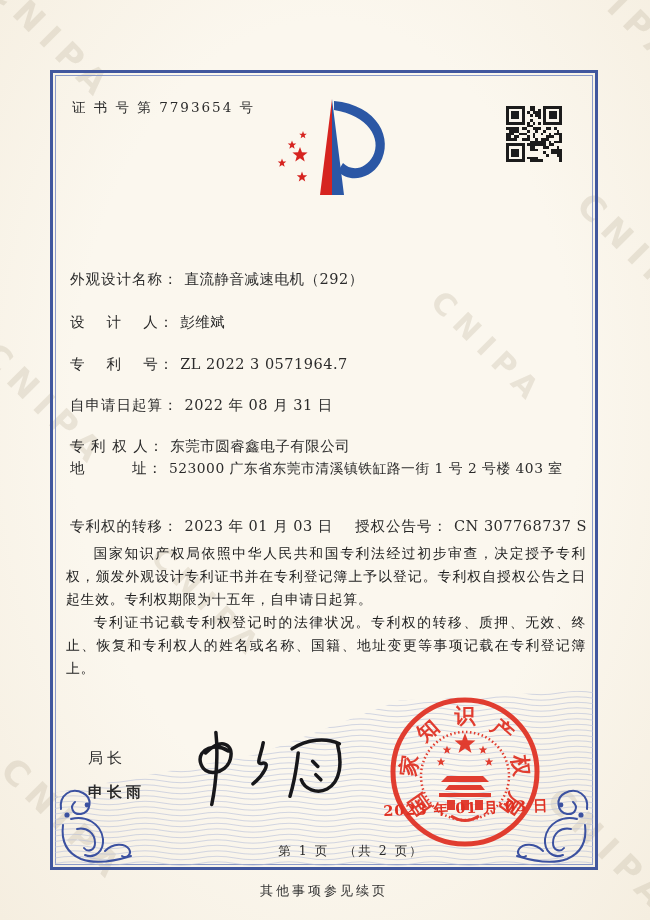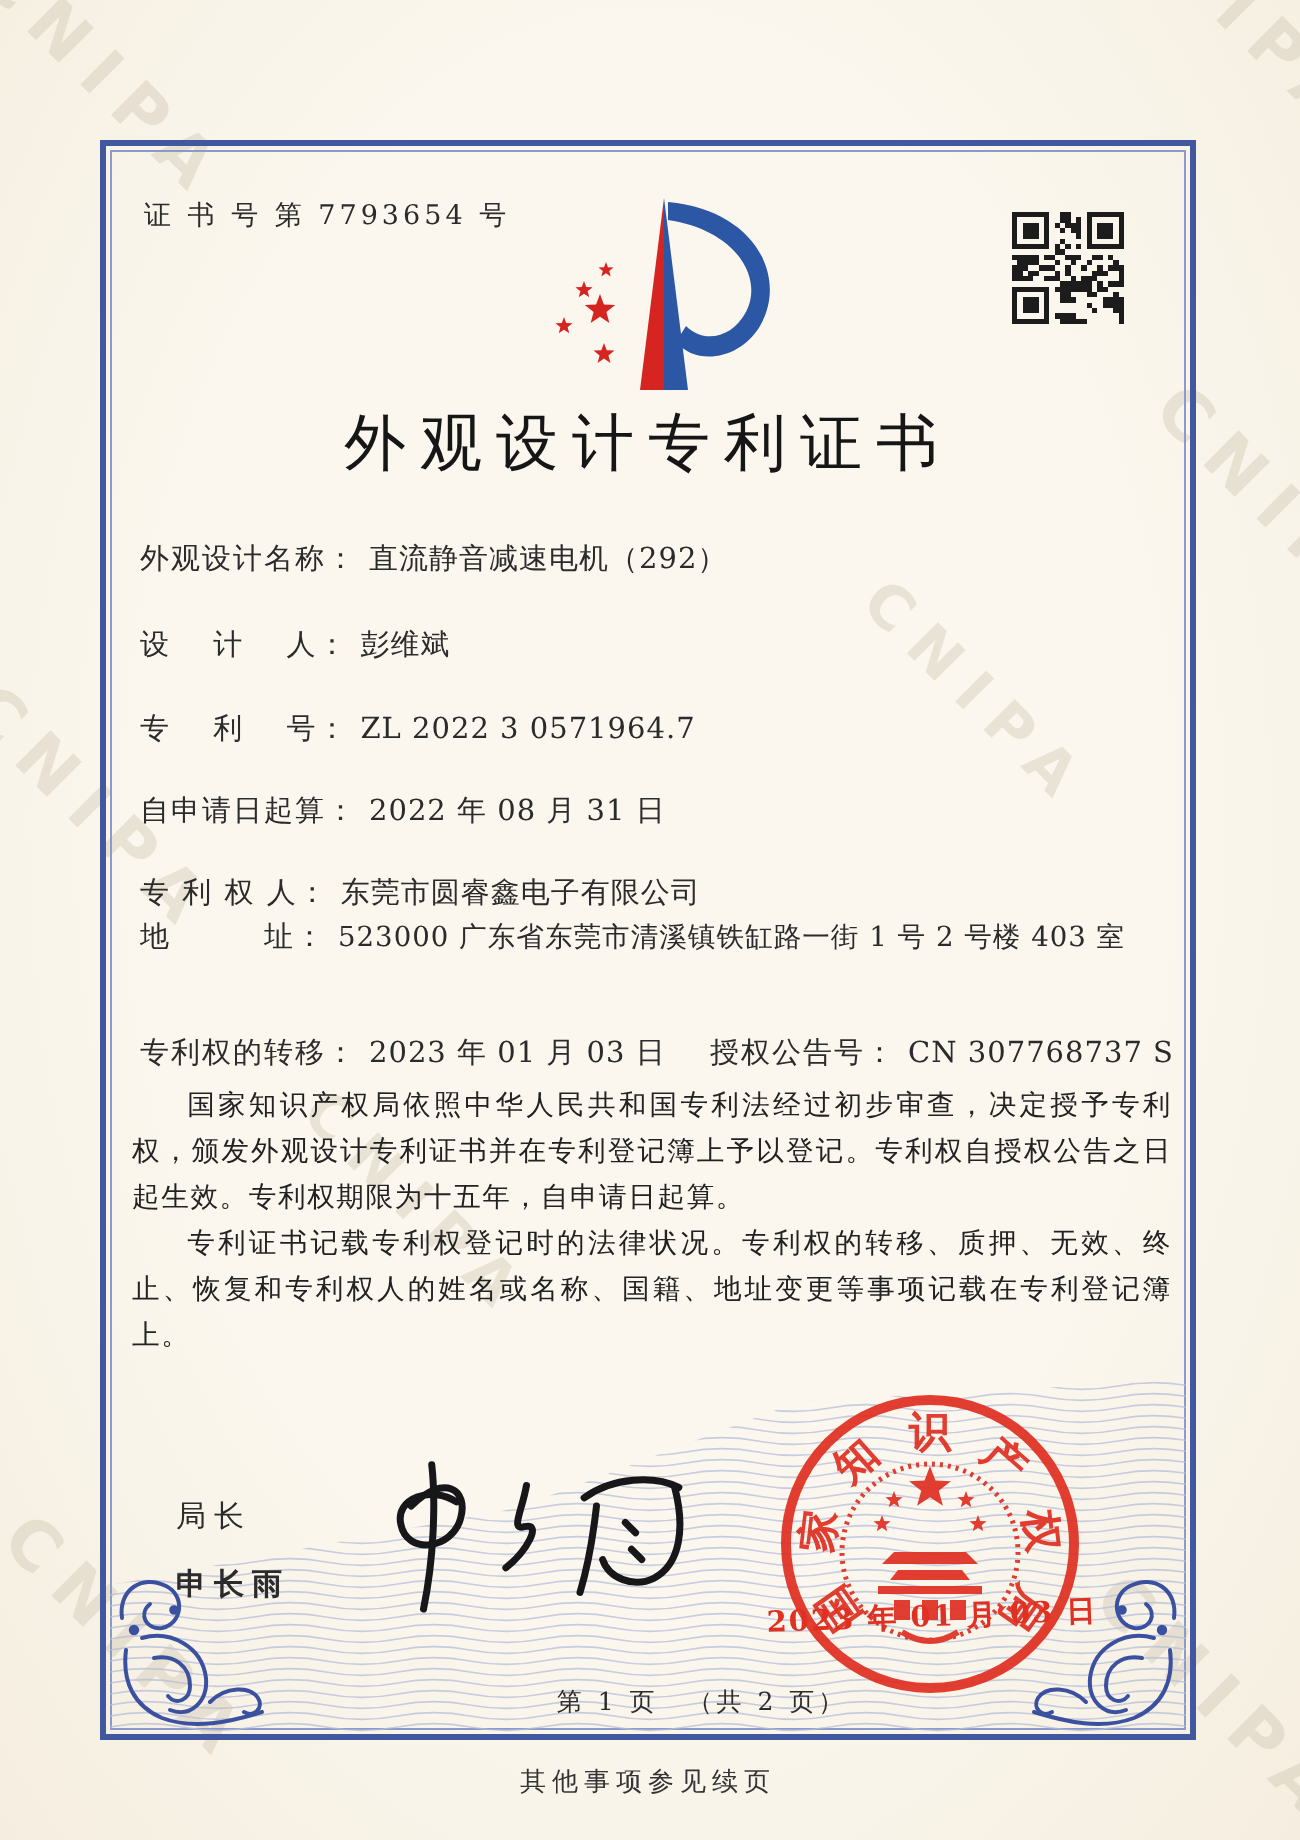--- a/index.html
+++ b/index.html
@@ -374,21 +374,20 @@
       <rect x="11" y="19" width="1" height="1" fill="#1c1c1c"></rect>
       <rect x="20" y="19" width="1" height="1" fill="#1c1c1c"></rect>
       <rect x="9" y="20" width="1" height="1" fill="#1c1c1c"></rect>
       <rect x="10" y="20" width="1" height="1" fill="#1c1c1c"></rect>
       <rect x="11" y="20" width="1" height="1" fill="#1c1c1c"></rect>
       <rect x="12" y="20" width="1" height="1" fill="#1c1c1c"></rect>
       <rect x="13" y="20" width="1" height="1" fill="#1c1c1c"></rect>
       <rect x="20" y="20" width="1" height="1" fill="#1c1c1c"></rect>
     </svg>
 
-  <div class="title">外观设计专利证书</div>
 
   <div class="field" style="top:270px;">
     <span class="lbl">外观设计名称：</span><span class="val">直流静音减速电机（292）</span>
   </div>
   <div class="field" style="top:313px;">
     <span class="lbl">设　 计 　人：</span><span class="val">彭维斌</span>
   </div>
   <div class="field" style="top:355px;">
     <span class="lbl">专　 利 　号：</span><span class="val">ZL 2022 3 0571964.7</span>
   </div>

